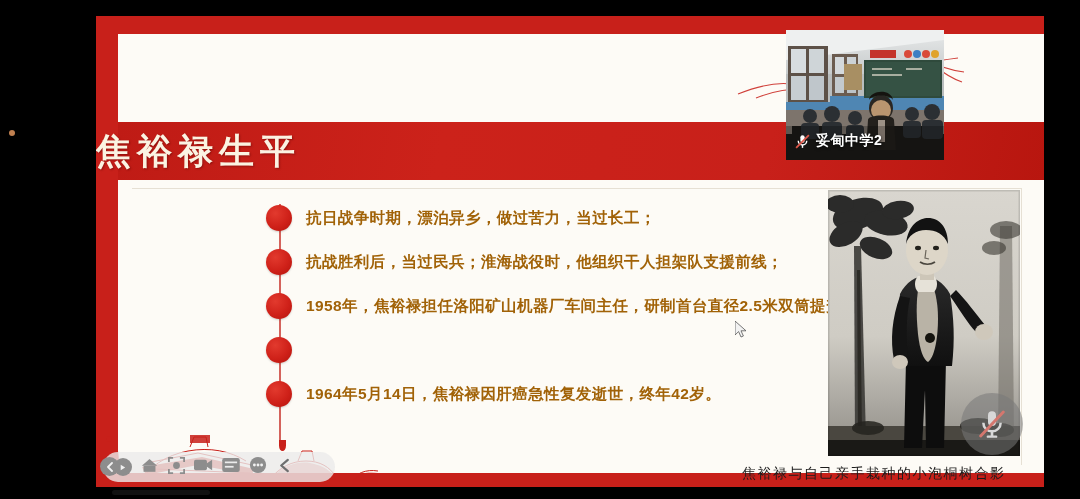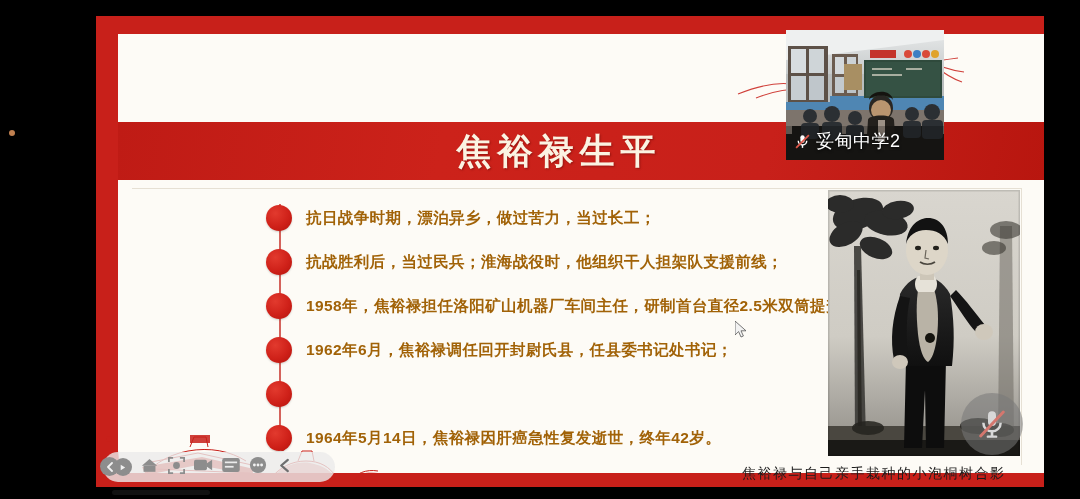--- a/index.html
+++ b/index.html
@@ -27,21 +27,21 @@
   .paper{position:absolute;left:22px;top:18px;width:926px;height:439px;background:#fdfbf6;}
 
   
   .wall-art{position:absolute;right:78px;top:18px;width:230px;height:70px;
             opacity:.95;pointer-events:none;}
 
   
   .title-band{position:absolute;left:22px;top:106px;width:926px;height:58px;
       background:linear-gradient(100deg,#bf1b15 0%,#cc221a 35%,#c8201a 70%,#b8160f 100%);
       display:flex;align-items:center;}
-  .title-text{width:100%;text-align:center;color:#fbf3e2;
+  .title-text{width:100%;text-align:left;color:#fbf3e2;
       font-family:"Liberation Serif","DejaVu Serif",serif;
       font-size:35px;font-weight:700;letter-spacing:6px;
       transform:translateX(-22px);
       text-shadow:1px 1px 2px rgba(80,0,0,.45);}
 
   
   .content-card{position:absolute;left:36px;top:172px;width:890px;height:277px;
       background:#fdfbf6;border-top:1px solid #e6e0d4;border-right:1px solid #e6e0d4;
       box-sizing:border-box;}
 
@@ -73,23 +73,23 @@
   
   .ink-drop{position:absolute;left:183px;top:424px;width:7px;height:11px;
       background:#c8201a;border-radius:0 0 50% 50%;}
 
   
   .webcam{position:absolute;left:786px;top:30px;width:158px;height:130px;
       background:#6d747a;overflow:hidden;z-index:8;}
   .webcam svg{display:block;}
   .webcam-label{position:absolute;left:0;bottom:6px;width:100%;height:26px;
       display:flex;align-items:center;gap:5px;padding-left:8px;box-sizing:border-box;}
-  .webcam-label .name{color:#fff;font-size:18px;letter-spacing:.5px;
+  .webcam-label .name{color:#fff;font-size:14px;letter-spacing:.5px;
       text-shadow:0 1px 3px rgba(0,0,0,.85);
-      font-family:"Liberation Sans","DejaVu Sans",sans-serif;}
+      font-family:"Liberation Sans","DejaVu Sans",sans-serif;font-weight:bold;}
 
   
   .mic-mute{position:relative;width:17px;height:17px;flex:0 0 17px;}
 
   
   .toolbar{position:absolute;left:103px;top:452px;width:232px;height:30px;
       background:rgba(235,235,235,.80);border-radius:15px;z-index:9;
       display:flex;align-items:center;gap:0px;padding:0 6px;box-sizing:border-box;}
   .tb-btn{width:27px;height:27px;display:flex;align-items:center;justify-content:center;
       flex:0 0 27px;}
@@ -163,24 +163,20 @@
       <div class="bullet-row">
         <span class="bullet-dot"></span>
         <span class="bullet-text">抗战胜利后，当过民兵；淮海战役时，他组织干人担架队支援前线；</span>
       </div>
       <div class="bullet-row">
         <span class="bullet-dot"></span>
         <span class="bullet-text">1958年，焦裕禄担任洛阳矿山机器厂车间主任，研制首台直径2.5米双筒提升机；</span>
       </div>
       <div class="bullet-row">
         <span class="bullet-dot"></span>
-        <span class="bullet-text">1962年6月，焦裕禄调任回开封尉氏县，任县委书记处书记；</span>
-      </div>
-      <div class="bullet-row">
-        <span class="bullet-dot"></span>
       </div>
       <div class="bullet-row">
         <span class="bullet-dot"></span>
         <span class="bullet-text">1964年5月14日，焦裕禄因肝癌急性复发逝世，终年42岁。</span>
       </div>
     </div>
 
     <div class="photo">
       <svg width="192" height="266" viewBox="0 0 192 266">
         <defs>

